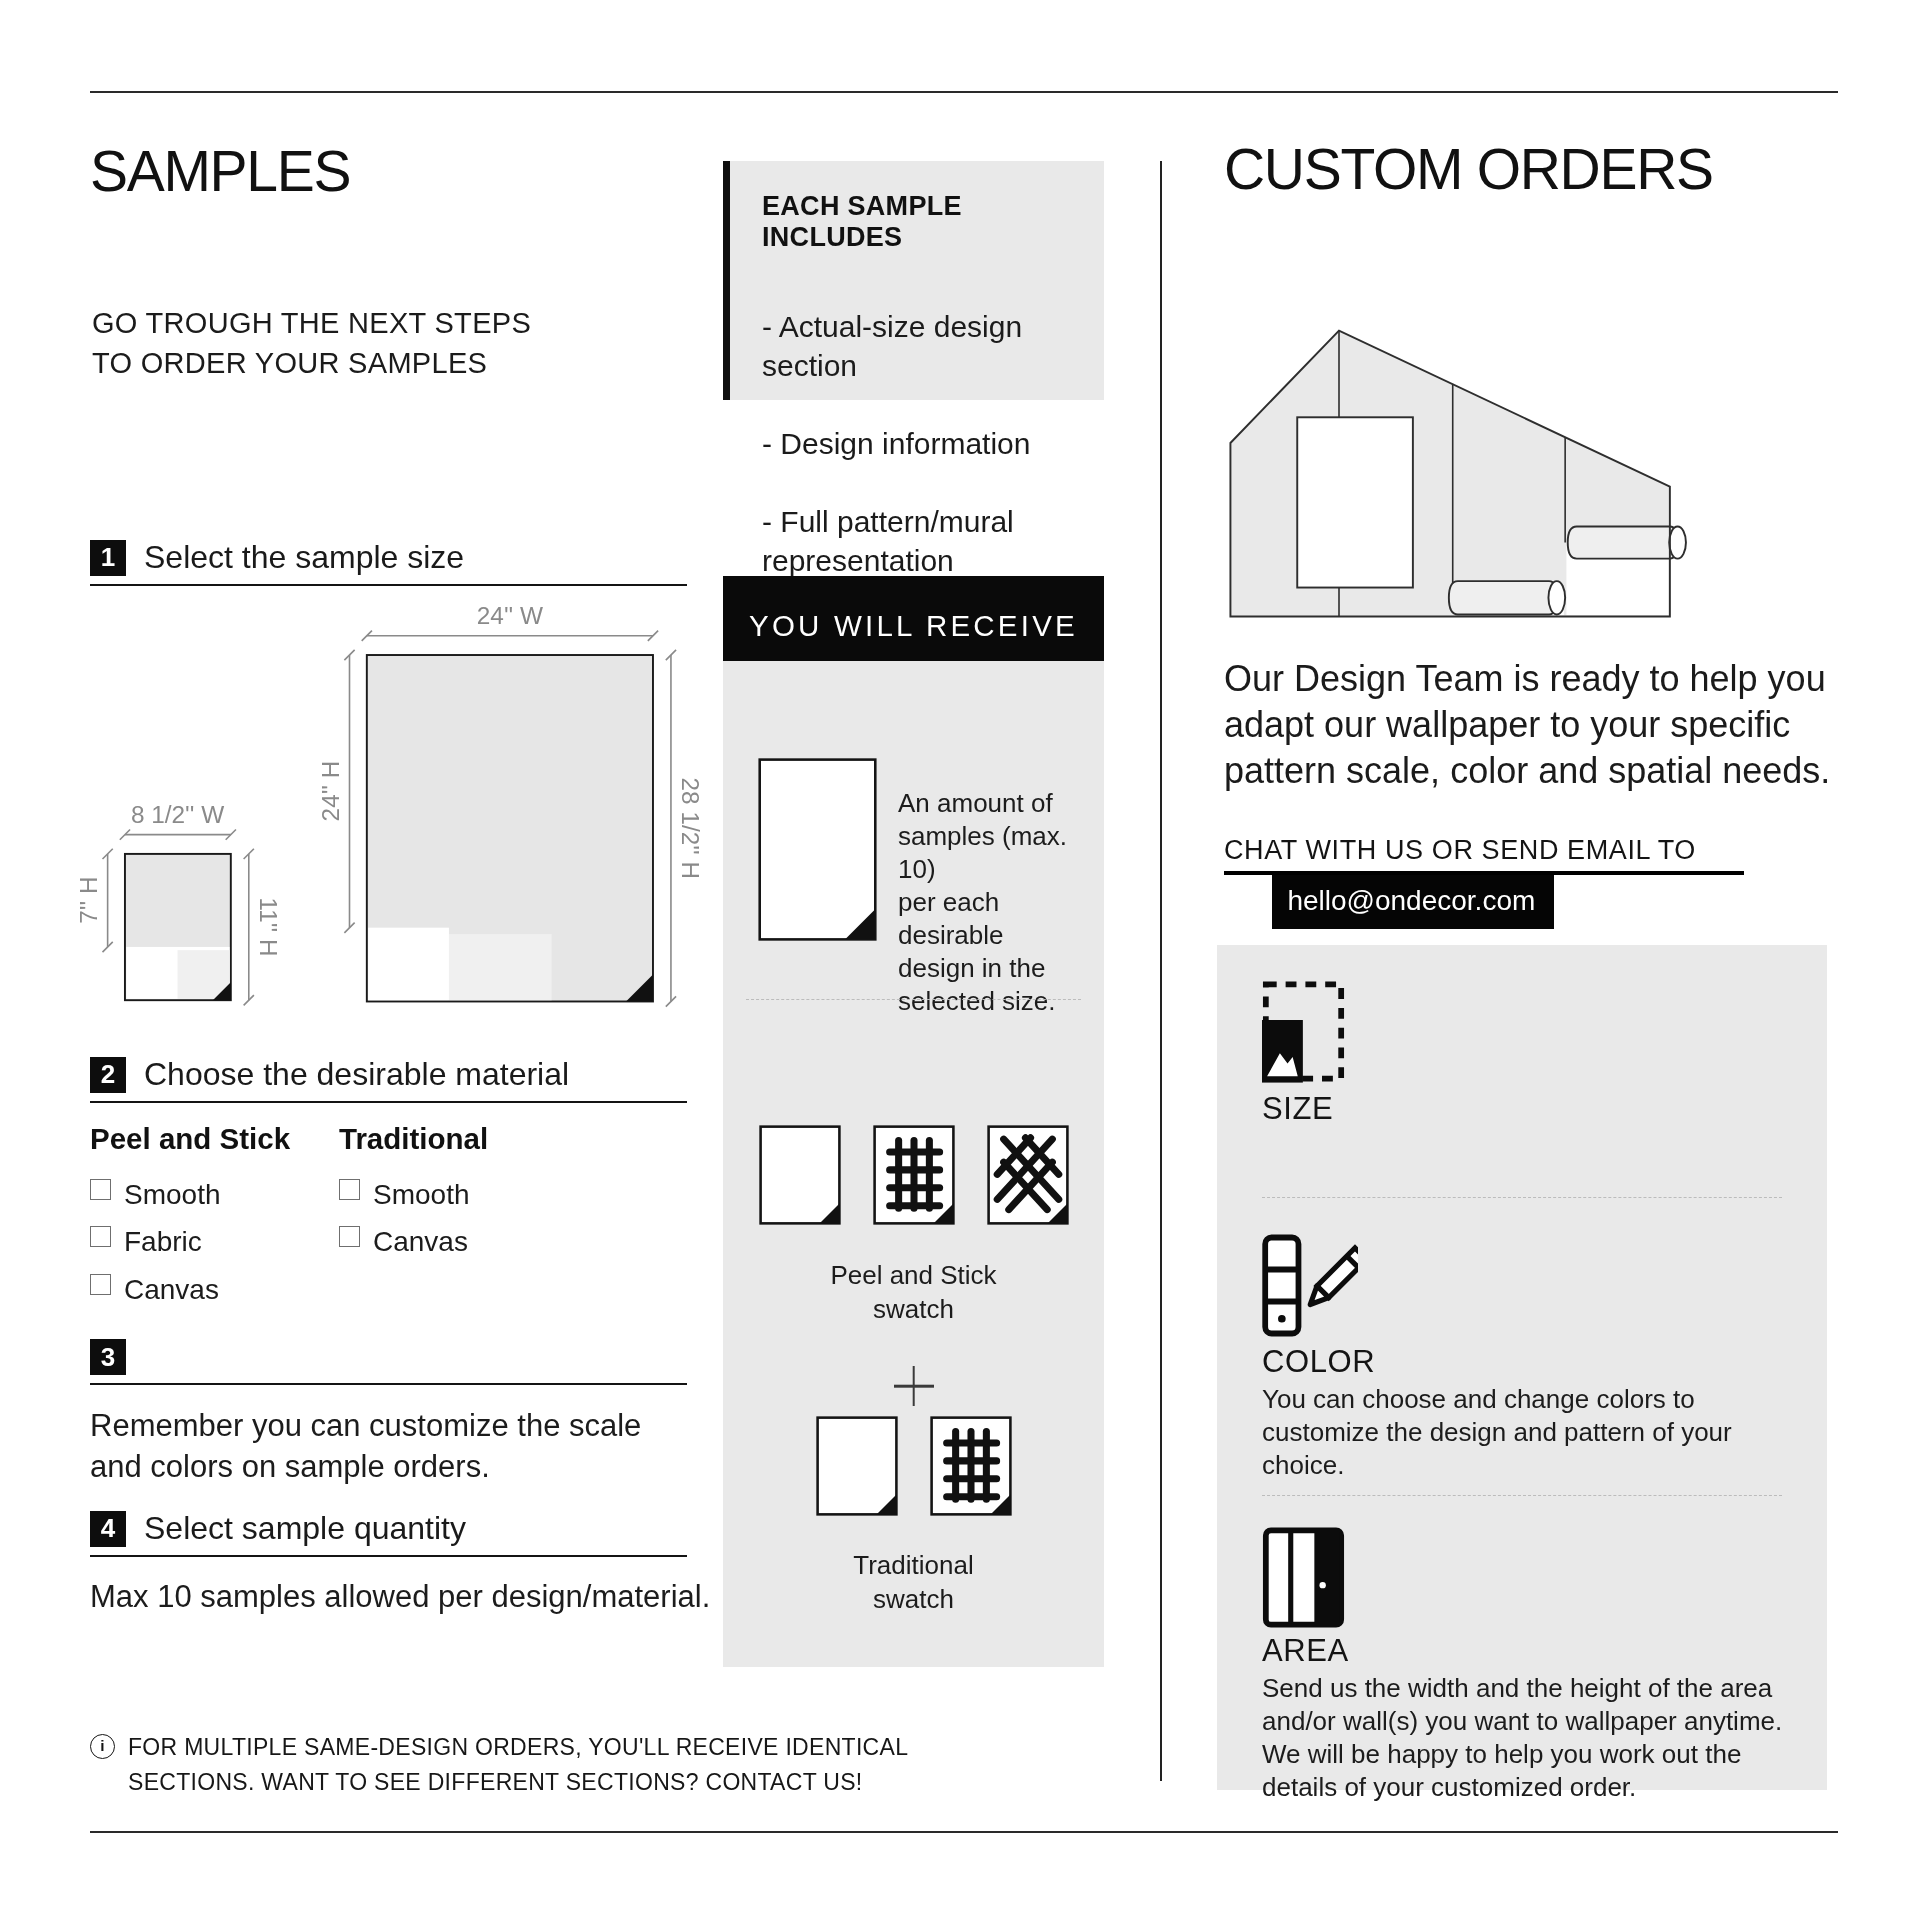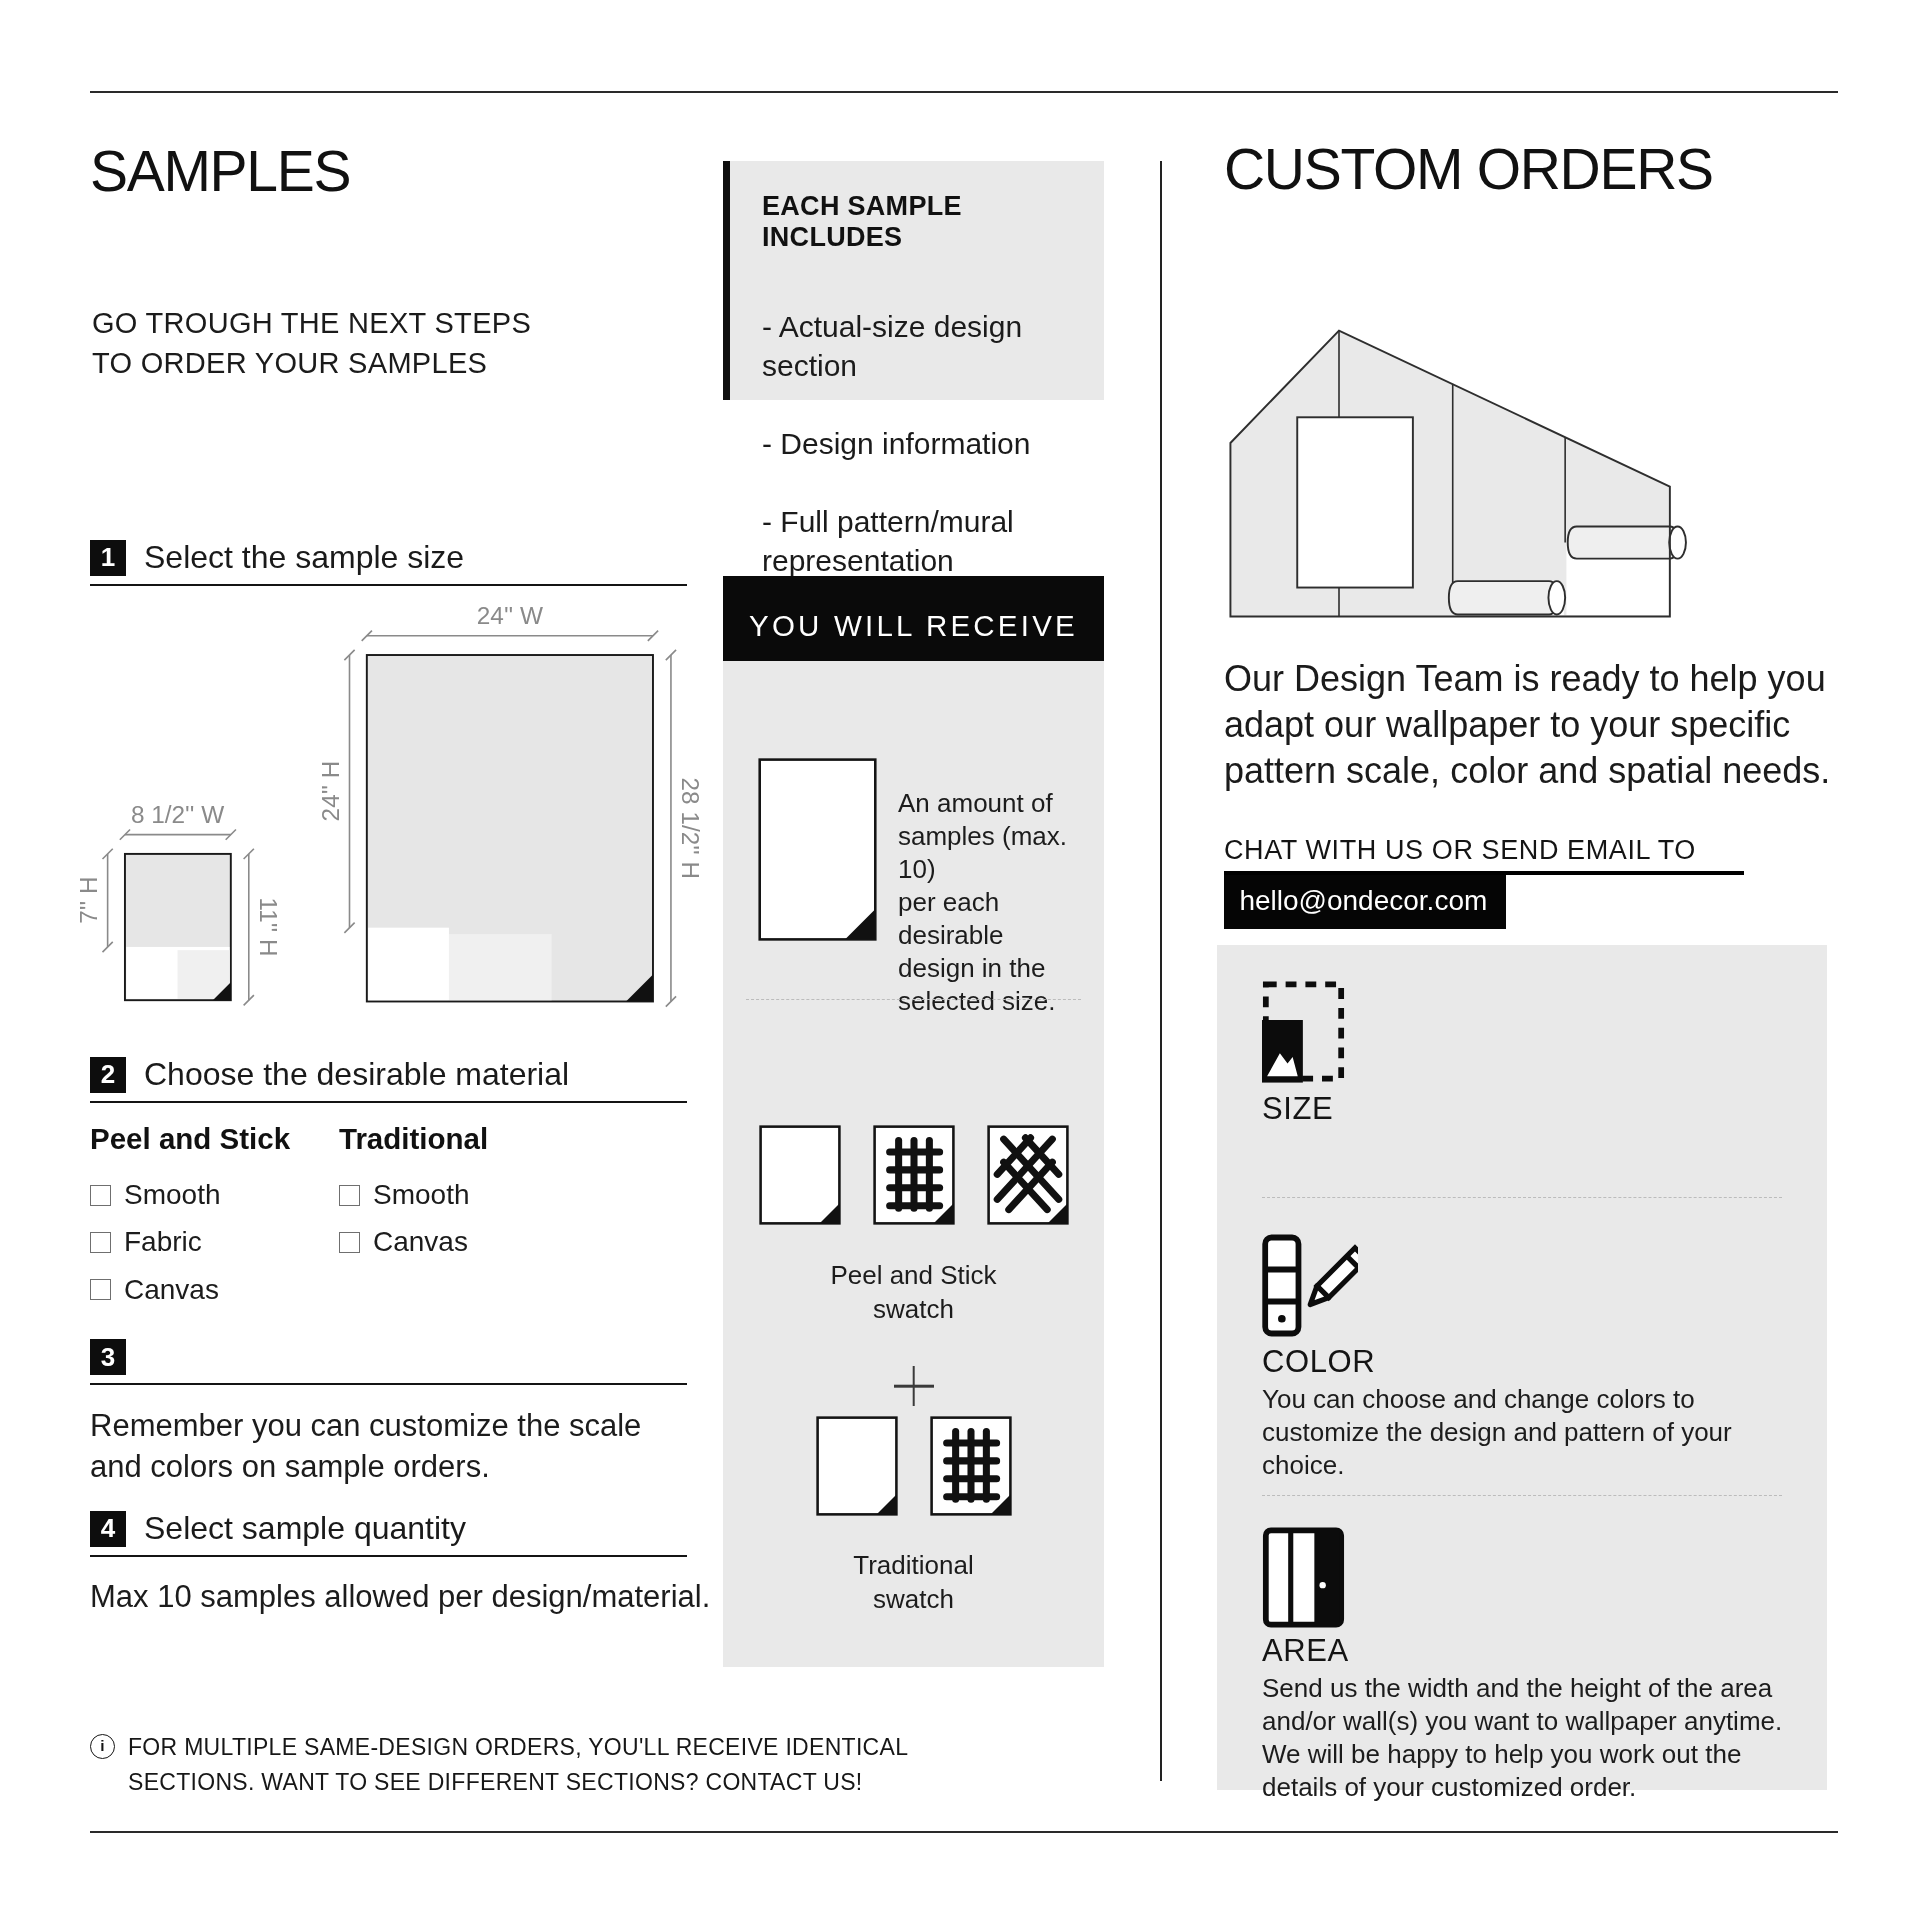--- a/index.html
+++ b/index.html
@@ -11,21 +11,21 @@
   
   .h1{font-size:57px;letter-spacing:-1.3px;font-weight:400;color:#111;}
   .subtitle{font-size:29px;line-height:40px;letter-spacing:0.3px;color:#1b1b1b;}
   
   .step-header{left:90px;width:597px;display:flex;align-items:center;gap:18px;border-bottom:2.6px solid #141414;padding-bottom:7.7px;}
   .step-badge{width:36px;height:36px;background:#0d0d0d;color:#fff;display:flex;align-items:center;justify-content:center;font-size:26px;font-weight:700;flex:0 0 auto;}
   .step-title{font-size:32px;color:#1a1a1a;}
   .step-body{font-size:31px;line-height:41px;color:#1c1c1c;}
   
   .mat-title{font-size:29.5px;font-weight:700;color:#111;}
-  .opt-row{display:flex;align-items:center;gap:13px;margin-bottom:15.4px;}
+  .opt-row{display:flex;align-items:flex-start;gap:13px;margin-bottom:15.4px;}
   .checkbox{width:19px;height:19px;border:1.3px solid #6f6f6f;background:#fff;flex:0 0 auto;}
   .opt-label{font-size:28px;color:#1c1c1c;}
   
   .includes-box{left:723px;top:161px;width:381px;height:239px;background:#e9e9e9;border-left:7.7px solid #0f0f0f;box-sizing:border-box;padding:29.5px 19px 0 32px;}
   .includes-title{font-size:27px;font-weight:700;letter-spacing:0.3px;color:#111;}
   .includes-items{font-size:30px;line-height:39px;margin-top:15.4px;color:#1b1b1b;}
   
   .receive-bar{left:723px;top:576px;width:381px;height:99px;background:#0a0a0a;color:#fff;display:flex;align-items:center;justify-content:center;font-size:29.5px;letter-spacing:3.2px;}
   .receive-panel{left:723px;top:661px;width:381px;height:1006px;background:#e9e9e9;}
   .amount-text{font-size:26px;line-height:33px;color:#1c1c1c;}
@@ -35,21 +35,21 @@
   .plus-icon::before{content:"";position:absolute;left:50%;top:0;width:2.6px;height:100%;background:#3a3a3a;transform:translateX(-50%);}
   .plus-icon::after{content:"";position:absolute;top:50%;left:0;height:2.6px;width:100%;background:#3a3a3a;transform:translateY(-50%);}
   
   .note{display:flex;gap:13px;align-items:flex-start;}
   .info-circle{width:23px;height:23px;border:1.9px solid #141414;border-radius:50%;display:flex;align-items:center;justify-content:center;font-size:15.4px;font-weight:700;color:#141414;margin-top:3.9px;flex:0 0 auto;}
   .note-text{font-size:23px;line-height:35px;letter-spacing:0.3px;color:#171717;}
   
   .intro{font-size:36px;line-height:46px;color:#1b1b1b;}
   .chat-label{font-size:27px;letter-spacing:0.6px;color:#141414;}
   .email-rule{background:#000;height:3.9px;}
-  .email-badge{display:inline-block;background:#050505;color:#fff;font-size:28px;padding:10.3px 19px 11.6px 15.4px;}
+  .email-badge{display:inline-block;background:#050505;color:#fff;font-size:28px;padding:10.3px 19px 11.6px 15.4px;margin-left:48px;}
   .cpanel{left:1217px;top:945px;width:610px;height:845px;background:#e9e9e9;}
   .sec-title{font-size:31px;letter-spacing:0.6px;color:#141414;}
   .sec-body{font-size:26px;line-height:33px;color:#1c1c1c;}
   svg text{font-family:"Liberation Sans",sans-serif;}
 </style>
 </head>
 <body>
 
 <div class="abs rule" style="left:90px;top:91px;width:1748px;"></div>
 <div class="abs rule" style="left:90px;top:1831px;width:1748px;"></div>

